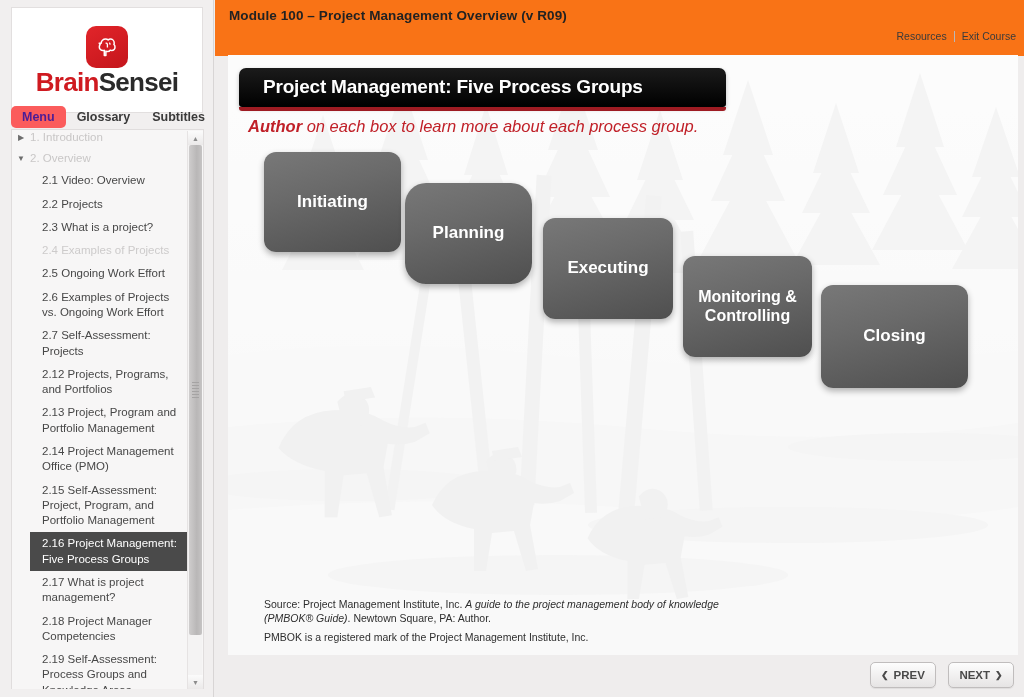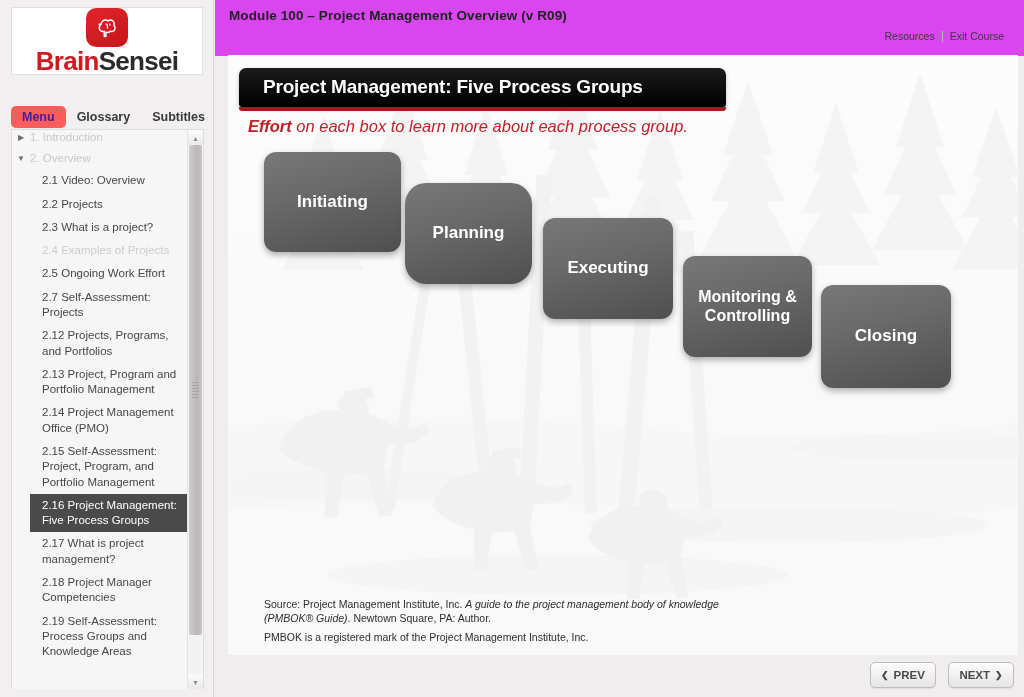--- a/index.html
+++ b/index.html
@@ -25,21 +25,21 @@
     left: 0; top: 0;
     width: 214px;
     height: 697px;
     background: #f1efef;
     border-right: 1px solid #d8d5d5;
   }
 
   .logo-box {
     position: absolute;
     left: 11px; top: 7px;
-    width: 192px; height: 68px;
+    width: 192px; height: 106px;
     background: #ffffff;
     border: 1px solid #e2dfdf;
     display: flex;
     flex-direction: column;
     align-items: center;
     justify-content: center;
   }
   .logo-mark {
     width: 42px; height: 42px;
     border-radius: 10px;
@@ -161,33 +161,33 @@
     height: 1px;
     background: #a5a3a3;
     margin: 2px 0;
   }
 
   
   #header {
     position: absolute;
     left: 215px; top: 0;
     width: 809px; height: 56px;
-    background: #d946ef;
+    background: #f97316;
   }
   .module-title {
     position: absolute;
     left: 14px; top: 8px;
     font-size: 13.5px;
     font-weight: bold;
     color: #222;
     letter-spacing: 0.1px;
   }
   .top-links {
     position: absolute;
-    right: 20px; top: 30px;
+    right: 8px; top: 30px;
     display: flex;
     align-items: center;
     font-size: 10.5px;
     color: #3b3b3b;
   }
   .top-links a { color: #3b3b3b; text-decoration: none; cursor: pointer; }
   .link-div {
     width: 1px; height: 11px;
     background: #b9b7b7;
     margin: 0 7px;
@@ -338,20 +338,21 @@
         <div class="node group dim">
           <span class="caret">▼</span>
           <span>2. Overview</span>
         </div>
 
         <div class="leaf">2.1 Video: Overview</div>
         <div class="leaf">2.2 Projects</div>
         <div class="leaf">2.3 What is a project?</div>
         <div class="leaf dim">2.4 Examples of Projects</div>
         <div class="leaf">2.5 Ongoing Work Effort</div>
+        <div class="leaf">2.6 Examples of Projects vs. Ongoing Work Effort</div>
         <div class="leaf">2.7 Self-Assessment: Projects</div>
         <div class="leaf">2.12 Projects, Programs, and Portfolios</div>
         <div class="leaf">2.13 Project, Program and Portfolio Management</div>
         <div class="leaf">2.14 Project Management Office (PMO)</div>
         <div class="leaf">2.15 Self-Assessment: Project, Program, and Portfolio Management</div>
         <div class="leaf active">2.16 Project Management: Five Process Groups</div>
         <div class="leaf">2.17 What is project management?</div>
         <div class="leaf">2.18 Project Manager Competencies</div>
         <div class="leaf">2.19 Self-Assessment: Process Groups and Knowledge Areas</div>
 
@@ -450,28 +451,28 @@
 
       <rect width="790" height="600" fill="#fbfbfb" opacity="0.55"></rect>
     </svg>
 
     <div class="title-bar">
       <div class="txt">Project Management: Five Process Groups</div>
     </div>
     <div class="title-underline"></div>
 
     <div class="instruction">
-      <b>Effort</b><span> on each box to learn more about each process group.</span>
+      <b>Author</b><span> on each box to learn more about each process group.</span>
     </div>
 
     <div class="pbox" id="pbox-0" style="left: 36px; top: 97px; width: 137px; height: 100px; font-size: 17px;">Initiating</div>
     <div class="pbox" id="pbox-1" style="left: 177px; top: 128px; width: 127px; height: 101px; font-size: 17px; border-radius: 21px;">Planning</div>
     <div class="pbox" id="pbox-2" style="left: 315px; top: 163px; width: 130px; height: 101px; font-size: 17px;">Executing</div>
     <div class="pbox" id="pbox-3" style="left: 455px; top: 201px; width: 129px; height: 101px; font-size: 16px;">Monitoring &amp; Controlling</div>
-    <div class="pbox" id="pbox-4" style="left: 593px; top: 230px; width: 130px; height: 103px; font-size: 17px;">Closing</div>
+    <div class="pbox" id="pbox-4" style="left: 593px; top: 230px; width: 147px; height: 103px; font-size: 17px;">Closing</div>
 
     <div class="source l1">
       <span>Source: Project Management Institute, Inc. </span><i>A guide to the project management body of knowledge (PMBOK® Guide)</i><span>. Newtown Square, PA: Author.</span>
     </div>
     <div class="source l2">PMBOK is a registered mark of the Project Management Institute, Inc.</div>
   </div>
 
   <div id="footer">
     <div class="navbtn" id="prev-button">
       <span class="chev">❮</span>

